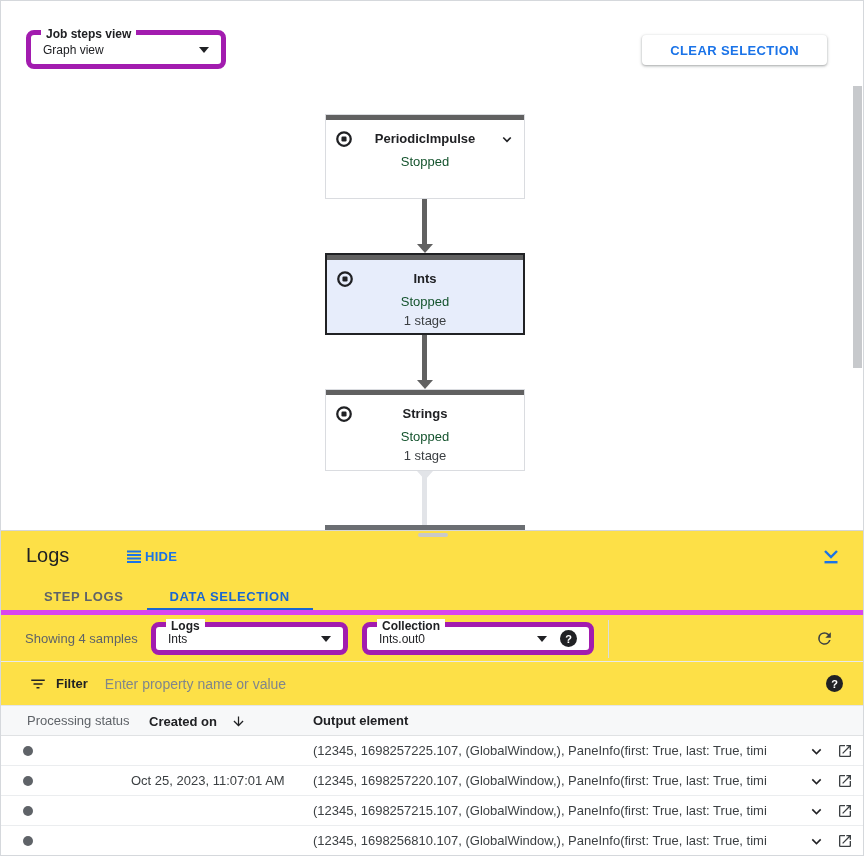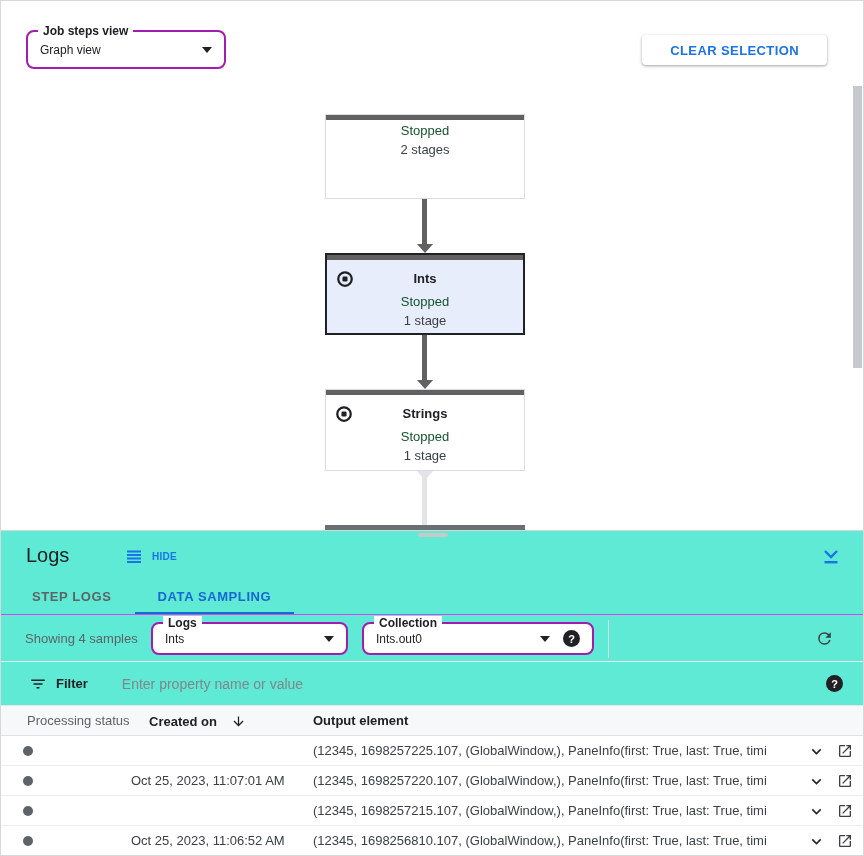--- a/index.html
+++ b/index.html
@@ -7,21 +7,21 @@
   body {
     font-family: "Liberation Sans", sans-serif;
     background:#fff; color:#202124; overflow:hidden; position:relative;
     border:1px solid #d5d8dc;
   }
   svg { display:block; }
 
   
   .top-toolbar { position:absolute; top:0; left:0; right:0; height:85px; background:#fff; }
   .mselect {
-    position:absolute; border:2px solid #a21caf; border-radius:8px; background:#fff;
+    position:absolute; border:5px solid #a21caf; border-radius:8px; background:#fff;
     display:flex; align-items:center; padding:7px 12px; cursor:pointer;
   }
   .mselect .mlabel {
     position:absolute; top:-8px; left:10px; background:#fff; padding:0 5px;
     font-size:12px; font-weight:700; color:#202124; line-height:14px; white-space:nowrap;
   }
   .mselect .mvalue { font-size:12px; color:#202124; flex:1; white-space:nowrap; overflow:hidden; }
   .caret {
     width:0; height:0; border-left:5px solid transparent; border-right:5px solid transparent;
     border-top:6px solid #202124; flex:none; margin-left:8px;
@@ -56,33 +56,33 @@
     border-left:8px solid transparent; border-right:8px solid transparent;
     border-top:9px solid #616161;
   }
   .arrowhead.light { border-top-color:#e2e4e8; }
   .partial-bar { position:absolute; left:324px; width:200px; height:5px; background:#6b6e72; top:439px; }
 
   .vscrollbar { position:absolute; right:0; top:0; width:11px; height:444px; }
   .vscroll-thumb { position:absolute; top:0; left:1px; width:9px; height:282px; background:#c7c9cc; }
 
   
-  .logs-panel { position:absolute; top:529px; left:0; right:0; bottom:0; background:#5eead4; border-top:1px solid #d6d6d6; }
+  .logs-panel { position:absolute; top:529px; left:0; right:0; bottom:0; background:#fde047; border-top:1px solid #d6d6d6; }
   .drag-handle { position:absolute; top:2px; left:417px; width:30px; height:4px; background:#c9c9c9; border-radius:2px; cursor:ns-resize; }
 
   .logs-header { position:relative; height:48px; }
   .logs-title { position:absolute; left:25px; top:0; line-height:48px; font-size:20px; color:#202124; }
   .hide-btn {
-    position:absolute; left:126px; top:13px; height:24px; display:flex; align-items:center; gap:10px;
+    position:absolute; left:126px; top:13px; height:24px; display:flex; align-items:center; gap:3px;
     background:none; border:none; color:#1a73e8; font-family:inherit;
-    font-size:10px; font-weight:700; letter-spacing:.3px; cursor:pointer;
+    font-size:13px; font-weight:700; letter-spacing:.3px; cursor:pointer;
   }
   .collapse-btn { position:absolute; right:20px; top:12px; background:none; border:none; cursor:pointer; padding:2px; }
 
-  .tabs { display:flex; height:36px; border-bottom:1px solid #d946ef; padding-left:8px; }
+  .tabs { display:flex; height:36px; border-bottom:5px solid #d946ef; padding-left:20px; }
   .tab {
     padding:0 23px; font-size:13px; font-weight:700; letter-spacing:.6px;
     color:#5f6368; line-height:35px; cursor:pointer; border-bottom:2px solid transparent;
   }
   .tab.active { color:#1967d2; border-bottom-color:#1967d2; }
 
   .sampling-toolbar { position:relative; height:47px; border-bottom:1px solid #e8eaed; }
   .showing-text { position:absolute; left:24px; top:0; line-height:47px; font-size:13px; color:#5f6368; }
   .select-step { left:150px; top:7px; width:197px; height:33px; }
   .select-collection { left:361px; top:7px; width:232px; height:33px; }
@@ -92,21 +92,21 @@
     flex:none; cursor:pointer;
   }
   .select-collection .help-badge { margin-left:13px; }
   .vdivider { position:absolute; left:607px; top:5px; width:1px; height:38px; background:#dadce0; }
   .refresh-btn { position:absolute; right:28px; top:13px; background:none; border:none; cursor:pointer; padding:1px; }
 
   .filter-row { position:relative; height:44px; display:flex; align-items:center; border-bottom:1px solid #e4e6e8; }
   .filter-icon-wrap { margin-left:28px; flex:none; }
   .filter-label { margin-left:9px; font-size:13px; font-weight:700; color:#202124; flex:none; }
   .filter-input {
-    flex:1; margin-left:34px; border:none; outline:none; font-family:inherit;
+    flex:1; margin-left:17px; border:none; outline:none; font-family:inherit;
     font-size:14px; color:#202124; background:transparent;
   }
   .filter-input::placeholder { color:#80868b; }
   .filter-row .help-badge { margin-right:20px; }
 
   .table-header {
     position:relative; height:30px; background:#f7f8f9;
     border-bottom:1px solid #e0e2e4; font-size:13px;
   }
   .th { position:absolute; top:0; line-height:29px; white-space:nowrap; }
@@ -130,22 +130,35 @@
     <span class="mvalue">Graph view</span>
     <span class="caret"></span>
   </div>
   <button class="clear-btn">CLEAR SELECTION</button>
 </div>
 
 <div class="graph">
 
   <div class="node" style="top:28px; height:85px;">
     <div class="topbar"></div>
+    <div class="node-title-row">
+      <span class="node-stopicon">
+        <svg width="18" height="18" viewBox="0 0 24 24">
+            <circle cx="12" cy="12" r="9" fill="none" stroke="#202124" stroke-width="3"></circle>
+            <rect x="8.6" y="8.6" width="6.8" height="6.8" rx="1.6" fill="#202124"></rect>
+          </svg>
+      </span>
+      <div class="node-title">PeriodicImpulse</div>
+      <span class="node-chevron">
+        <svg width="18" height="18" viewBox="0 0 24 24">
+            <path d="M7 10l5 5 5-5" fill="none" stroke="#202124" stroke-width="2.2"></path>
+          </svg>
+      </span>
+    </div>
     <div class="node-status">Stopped</div>
-    <div class="node-stages">2 stages</div>
   </div>
 
   <div class="edge" style="top:113px; height:45px;"></div>
   <div class="arrowhead" style="top:158px;"></div>
 
   <div class="node selected" style="top:167px; height:82px;">
     <div class="topbar"></div>
     <div class="node-title-row">
       <span class="node-stopicon">
         <svg width="18" height="18" viewBox="0 0 24 24">
@@ -209,21 +222,21 @@
         <svg width="20" height="22" viewBox="0 0 20 22">
             <path d="M4 6l6 6 6-6" fill="none" stroke="#1a73e8" stroke-width="2.4"></path>
             <rect x="3.5" y="16" width="13" height="2.4" fill="#1a73e8"></rect>
           </svg>
       </span>
     </button>
   </div>
 
   <div class="tabs">
     <div class="tab">STEP LOGS</div>
-    <div class="tab active">DATA SAMPLING</div>
+    <div class="tab active">DATA SELECTION</div>
   </div>
 
   <div class="sampling-toolbar">
     <span class="showing-text">Showing 4 samples</span>
 
     <div class="mselect select-step">
       <span class="mlabel">Logs</span>
       <span class="mvalue">Ints</span>
       <span class="caret"></span>
     </div>
@@ -311,21 +324,20 @@
       </button>
     <button class="row-open-btn">
         <svg width="16" height="16" viewBox="0 0 24 24" fill="#3c4043">
           <path d="M19 19H5V5h7V3H5a2 2 0 0 0-2 2v14a2 2 0 0 0 2 2h14c1.1 0 2-.9 2-2v-7h-2v7zM14 3v2h3.59l-9.83 9.83 1.41 1.41L19 6.41V10h2V3h-7z"></path>
         </svg>
       </button>
   </div>
 
   <div class="table-row">
     <span class="status-dot"></span>
-    <span class="cell-created">Oct 25, 2023, 11:06:52 AM</span>
     <span class="cell-output">(12345, 1698256810.107, (GlobalWindow,), PaneInfo(first: True, last: True, timing…</span>
     <button class="row-expand-btn">
         <svg width="19" height="19" viewBox="0 0 24 24" fill="#202124">
           <path d="M16.59 8.59L12 13.17 7.41 8.59 6 10l6 6 6-6z"></path>
         </svg>
       </button>
     <button class="row-open-btn">
         <svg width="16" height="16" viewBox="0 0 24 24" fill="#3c4043">
           <path d="M19 19H5V5h7V3H5a2 2 0 0 0-2 2v14a2 2 0 0 0 2 2h14c1.1 0 2-.9 2-2v-7h-2v7zM14 3v2h3.59l-9.83 9.83 1.41 1.41L19 6.41V10h2V3h-7z"></path>
         </svg>

